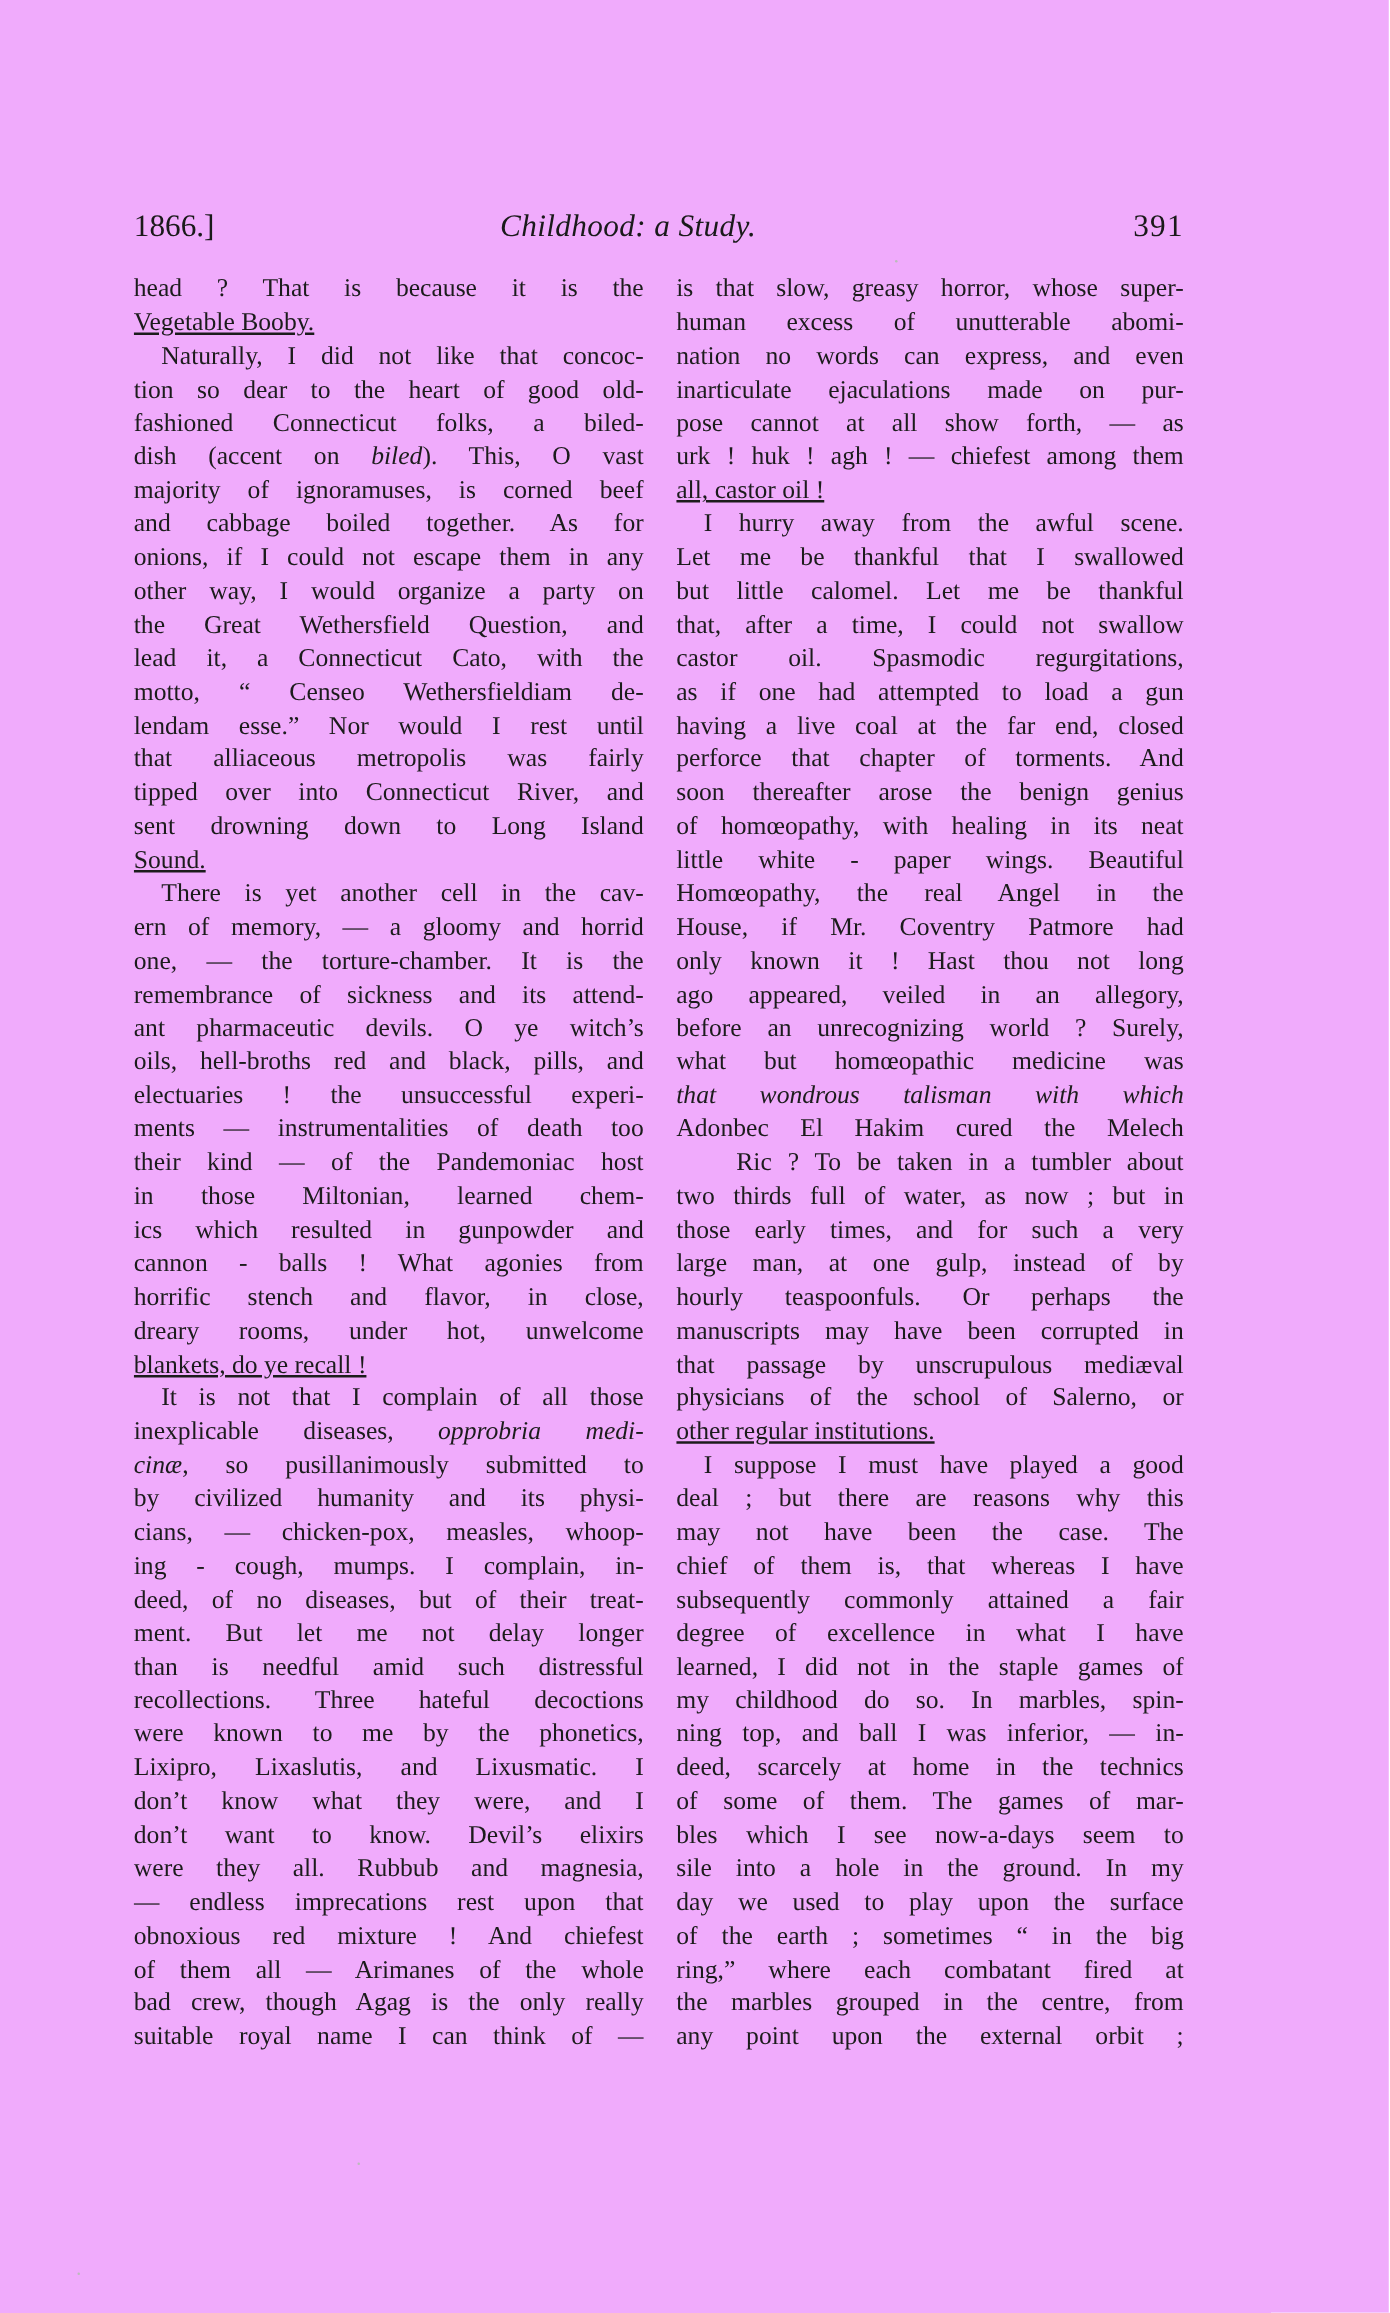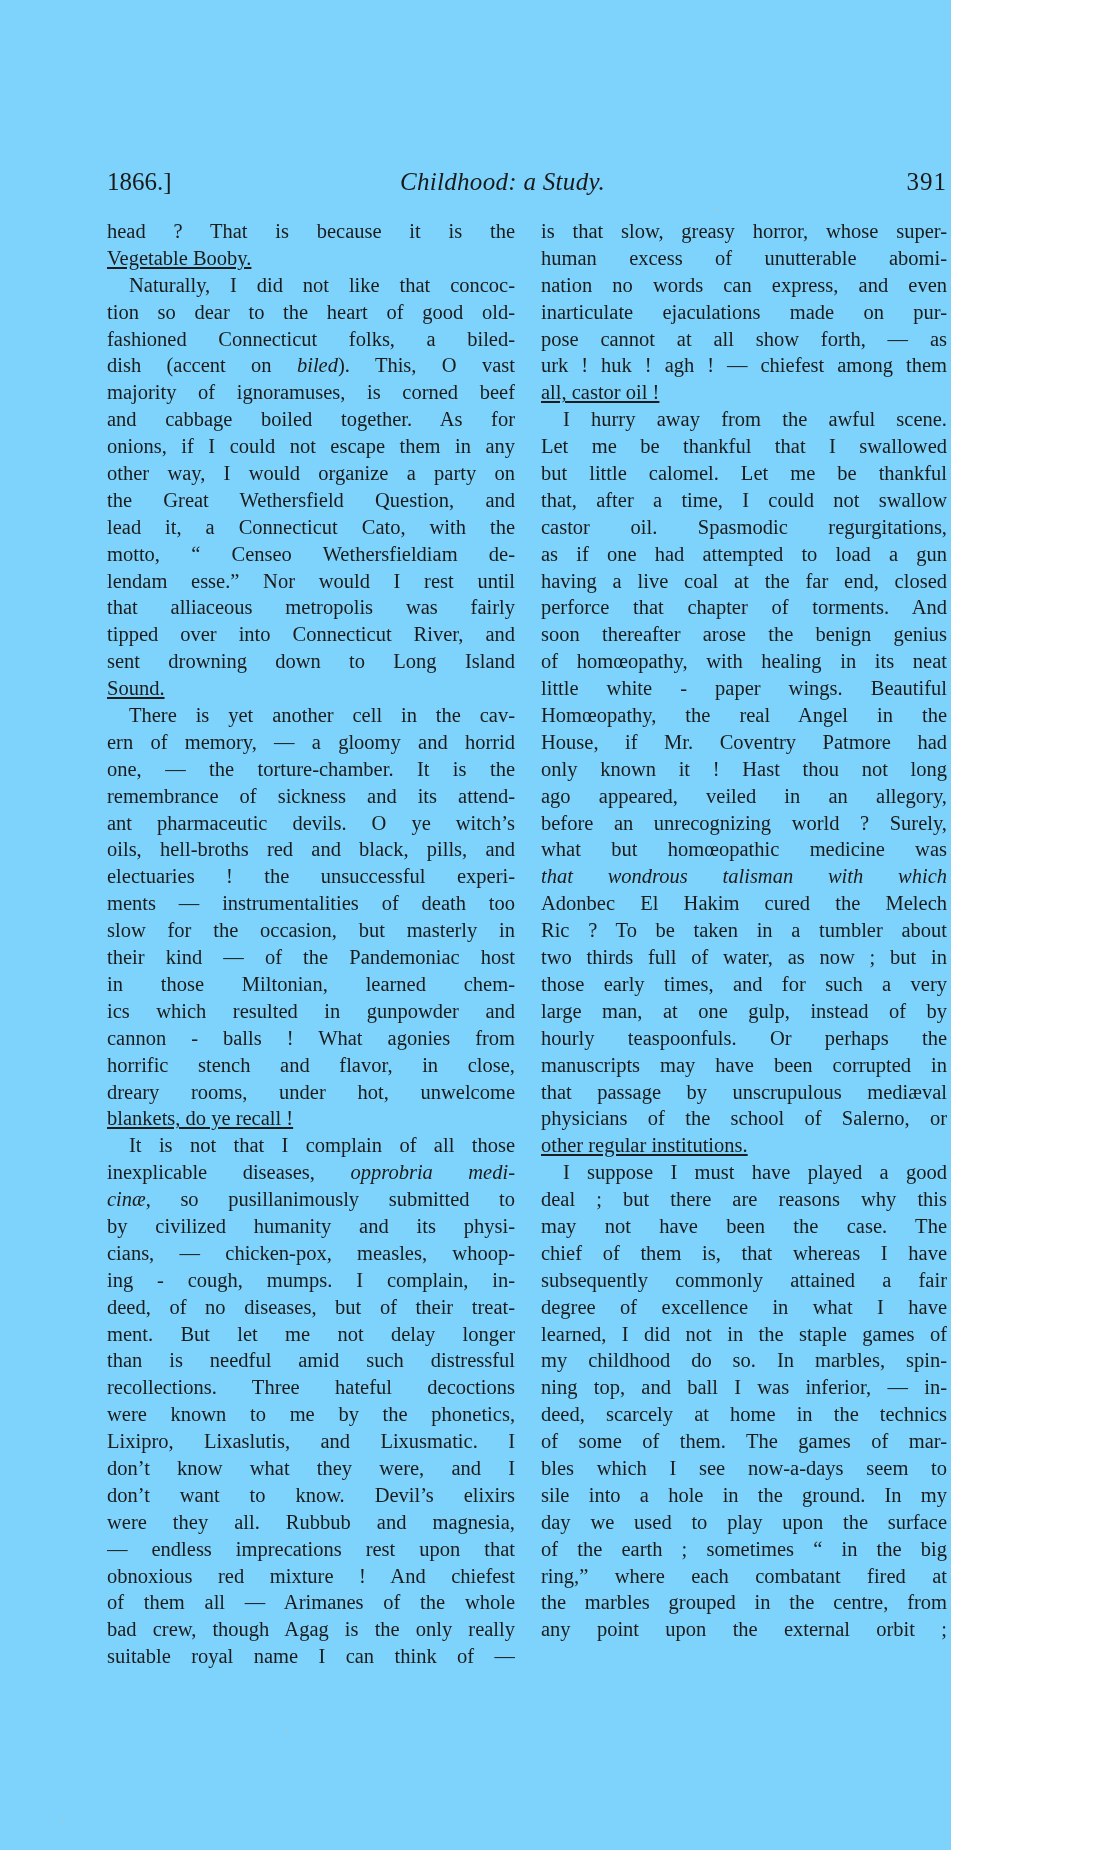--- a/index.html
+++ b/index.html
@@ -11,23 +11,23 @@
       width: 1112px;
       height: 1850px;
       position: relative;
       overflow: hidden;
       color: #1a1a1a;
       font-family: "DejaVu Serif", "Liberation Serif", serif;
     }
     .page {
       position: absolute;
       left: 0; top: 0;
-      width: 951px;
+      width: 1111px;
       height: 1850px;
-      background: #7dd3fc;
+      background: #f0abfc;
     }
     .running-head {
       position: absolute;
       top: 164px;
       left: 107px;
       width: 840px;
       height: 36px;
       font-family: "Liberation Serif", "DejaVu Serif", serif;
       font-size: 25px;
       line-height: 36px;
@@ -117,21 +117,20 @@
       <div class="line" style="white-space: normal; overflow: hidden;">sent drowning down to Long Island</div>
       <div class="line last" style="white-space: normal; overflow: hidden;">Sound.</div>
       <div class="line indent" style="white-space: normal; overflow: hidden;">There is yet another cell in the cav-</div>
       <div class="line" style="white-space: normal; overflow: hidden;">ern of memory, — a gloomy and horrid</div>
       <div class="line" style="white-space: normal; overflow: hidden;">one, — the torture-chamber. It is the</div>
       <div class="line" style="white-space: normal; overflow: hidden;">remembrance of sickness and its attend-</div>
       <div class="line" style="white-space: normal; overflow: hidden;">ant pharmaceutic devils. O ye witch’s</div>
       <div class="line" style="white-space: normal; overflow: hidden;">oils, hell-broths red and black, pills, and</div>
       <div class="line" style="white-space: normal; overflow: hidden;">electuaries ! the unsuccessful experi-</div>
       <div class="line" style="white-space: normal; overflow: hidden;">ments — instrumentalities of death too</div>
-      <div class="line" style="white-space: normal; overflow: hidden;">slow for the occasion, but masterly in</div>
       <div class="line" style="white-space: normal; overflow: hidden;">their kind — of the Pandemoniac host</div>
       <div class="line" style="white-space: normal; overflow: hidden;">in those Miltonian, learned chem-</div>
       <div class="line" style="white-space: normal; overflow: hidden;">ics which resulted in gunpowder and</div>
       <div class="line" style="white-space: normal; overflow: hidden;">cannon - balls ! What agonies from</div>
       <div class="line" style="white-space: normal; overflow: hidden;">horrific stench and flavor, in close,</div>
       <div class="line" style="white-space: normal; overflow: hidden;">dreary rooms, under hot, unwelcome</div>
       <div class="line last" style="white-space: normal; overflow: hidden;">blankets, do ye recall !</div>
       <div class="line indent" style="white-space: normal; overflow: hidden;">It is not that I complain of all those</div>
       <div class="line" style="white-space: normal; overflow: hidden;"><span>inexplicable diseases, </span><em>opprobria medi-</em><span></span></div>
       <div class="line" style="white-space: normal; overflow: hidden;"><span></span><em>cinæ</em><span>, so pusillanimously submitted to</span></div>
@@ -173,21 +172,21 @@
       <div class="line" style="white-space: normal; overflow: hidden;">of homœopathy, with healing in its neat</div>
       <div class="line" style="white-space: normal; overflow: hidden;">little white - paper wings. Beautiful</div>
       <div class="line" style="white-space: normal; overflow: hidden;">Homœopathy, the real Angel in the</div>
       <div class="line" style="white-space: normal; overflow: hidden;">House, if Mr. Coventry Patmore had</div>
       <div class="line" style="white-space: normal; overflow: hidden;">only known it ! Hast thou not long</div>
       <div class="line" style="white-space: normal; overflow: hidden;">ago appeared, veiled in an allegory,</div>
       <div class="line" style="white-space: normal; overflow: hidden;">before an unrecognizing world ? Surely,</div>
       <div class="line" style="white-space: normal; overflow: hidden;">what but homœopathic medicine was</div>
       <div class="line" style="white-space: normal; overflow: hidden; font-style: italic;">that wondrous talisman with which</div>
       <div class="line" style="white-space: normal; overflow: hidden;">Adonbec El Hakim cured the Melech</div>
-      <div class="line" style="white-space: normal; overflow: hidden;">Ric ? To be taken in a tumbler about</div>
+      <div class="line" style="white-space: normal; overflow: hidden; margin-left: 48px;">Ric ? To be taken in a tumbler about</div>
       <div class="line" style="white-space: normal; overflow: hidden;">two thirds full of water, as now ; but in</div>
       <div class="line" style="white-space: normal; overflow: hidden;">those early times, and for such a very</div>
       <div class="line" style="white-space: normal; overflow: hidden;">large man, at one gulp, instead of by</div>
       <div class="line" style="white-space: normal; overflow: hidden;">hourly teaspoonfuls. Or perhaps the</div>
       <div class="line" style="white-space: normal; overflow: hidden;">manuscripts may have been corrupted in</div>
       <div class="line" style="white-space: normal; overflow: hidden;">that passage by unscrupulous mediæval</div>
       <div class="line" style="white-space: normal; overflow: hidden;">physicians of the school of Salerno, or</div>
       <div class="line last" style="white-space: normal; overflow: hidden;">other regular institutions.</div>
       <div class="line indent" style="white-space: normal; overflow: hidden;">I suppose I must have played a good</div>
       <div class="line" style="white-space: normal; overflow: hidden;">deal ; but there are reasons why this</div>

